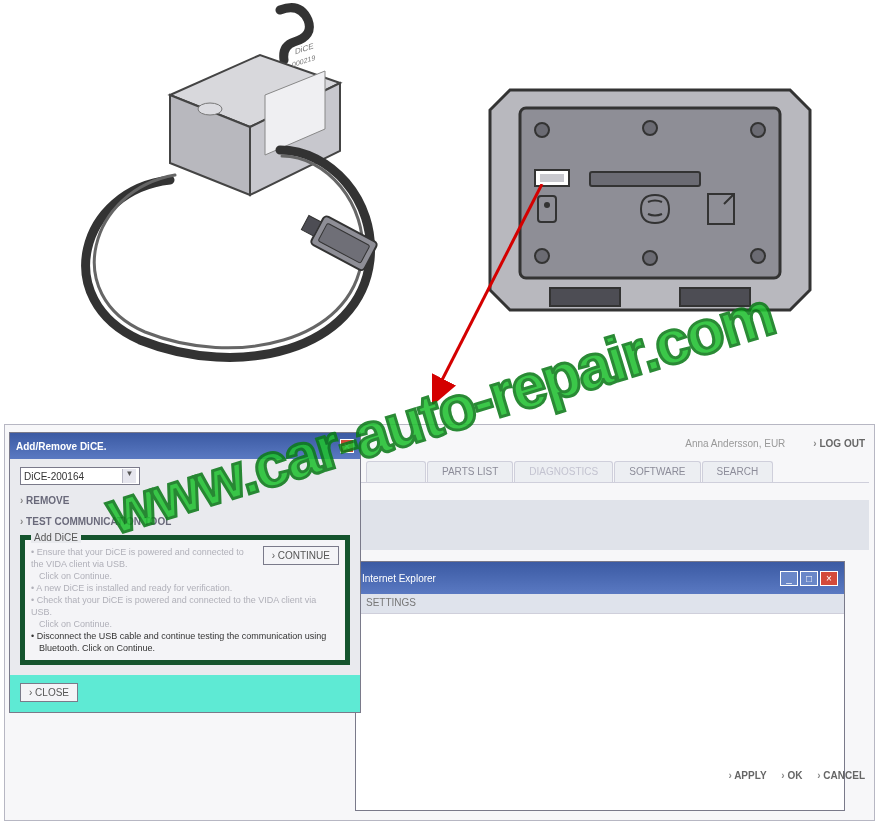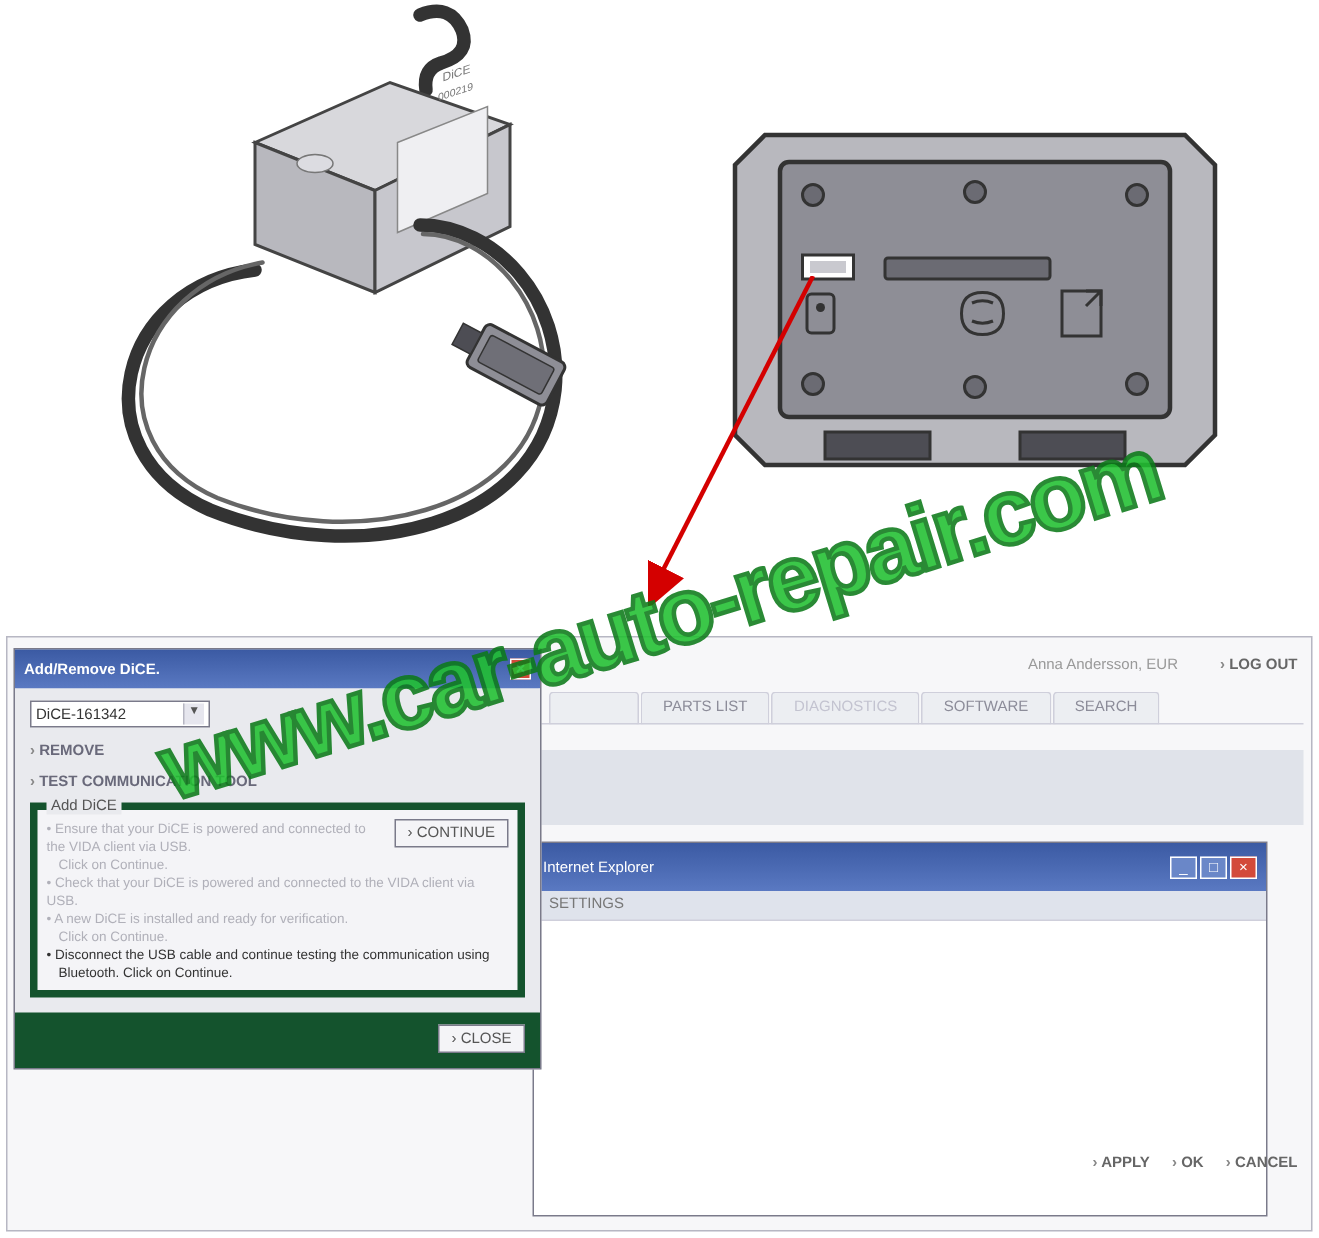--- a/index.html
+++ b/index.html
@@ -104,22 +104,22 @@
     border: 1px solid #7a7a8a;
     background: #f4f4f7;
     font-size: 10px;
     color: #555;
     padding: 3px 8px;
     cursor: pointer;
     display: inline-block;
   }
   .dialog-footer {
     padding: 8px 10px 10px 10px;
-    text-align: right;
-    background: #14532d;
+    text-align: left;
+    background: #5eead4;
   }
 
   
   .app-frame {
     position: absolute;
     left: 4px; top: 424px;
     width: 871px; height: 397px;
     border: 1px solid #b7b7c3;
     background: #f7f7f9;
     z-index: -2;
@@ -371,38 +371,38 @@
   </div>
 </div>
 
 <div class="dialog">
   <div class="dialog-titlebar">
     <span>Add/Remove DiCE.</span>
     <div class="dialog-close">×</div>
   </div>
   <div class="dialog-body">
     <div class="combo">
-      <span>DiCE-161342</span>
+      <span>DiCE-200164</span>
       <span class="arrow">▼</span>
     </div>
 
     <div class="section-head">REMOVE</div>
 
     <div class="section-head">TEST COMMUNICATION TOOL</div>
 
     <div class="panel">
       <div class="panel-title">Add DiCE</div>
       <div style="float:right; margin-left:6px;">
         <span class="btn">› CONTINUE</span>
       </div>
       <div class="panel-text">
         <div class="gray">• <span>Ensure that your DiCE is powered and connected to the VIDA client via USB.</span></div>
         <div class="gray" style="margin-left:8px;">Click on Continue.</div>
+        <div class="gray">• <span>A new DiCE is installed and ready for verification.</span></div>
         <div class="gray">• <span>Check that your DiCE is powered and connected to the VIDA client via USB.</span></div>
-        <div class="gray">• <span>A new DiCE is installed and ready for verification.</span></div>
         <div class="gray" style="margin-left:8px;">Click on Continue.</div>
         <div class="bold">• <span>Disconnect the USB cable and continue testing the communication using</span></div>
         <div class="bold" style="margin-left:8px;">Bluetooth. Click on Continue.</div>
       </div>
       <div style="clear:both"></div>
     </div>
   </div>
   <div class="dialog-footer">
     <span class="btn">› CLOSE</span>
   </div>

